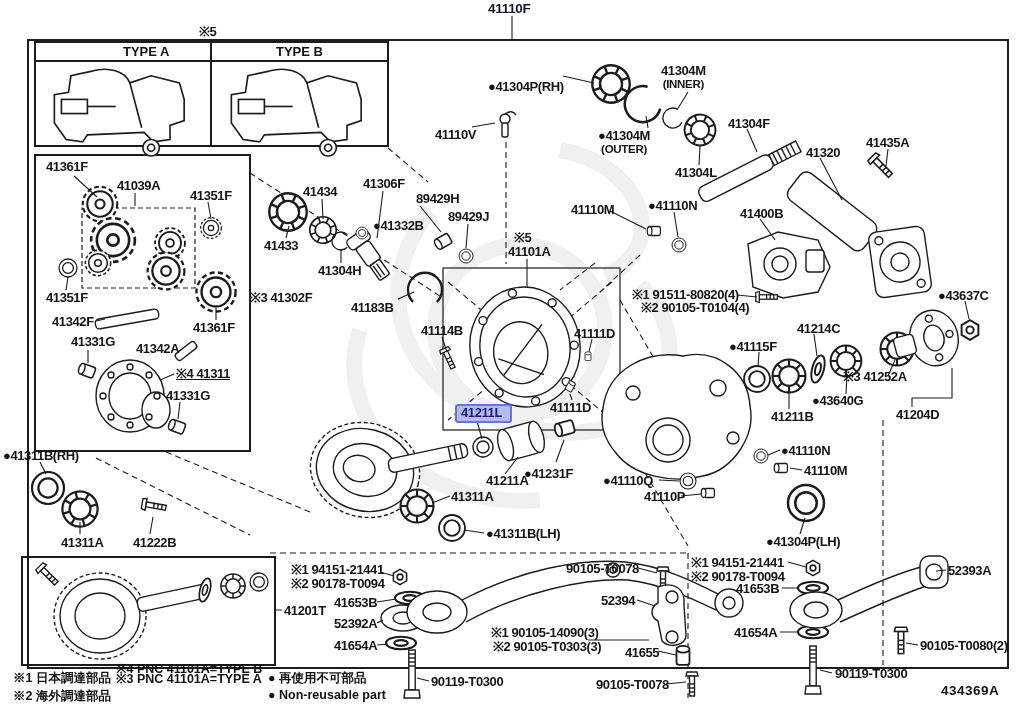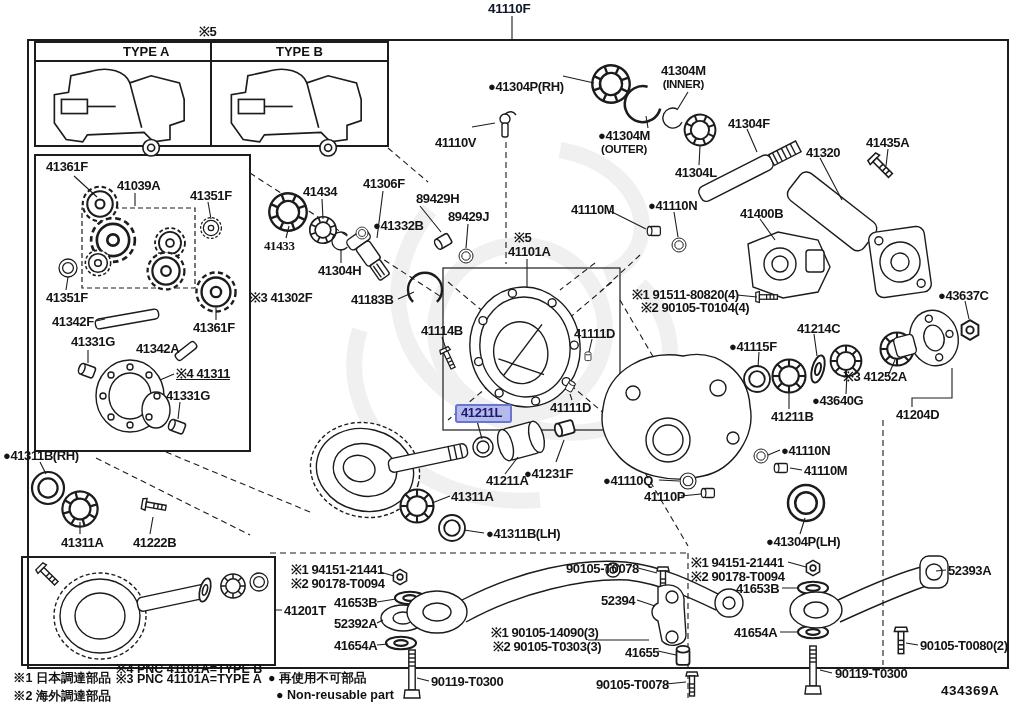--- a/index.html
+++ b/index.html
@@ -385,35 +385,35 @@
 <div id="labels-layer">
     <div class="plabel" style="left: 199px; top: 25px;">※5</div>
     <div class="plabel" style="left: 46px; top: 160px;">41361F</div>
     <div class="plabel" style="left: 117px; top: 179px;">41039A</div>
     <div class="plabel" style="left: 190px; top: 189px;">41351F</div>
     <div class="plabel" style="left: 303px; top: 185px;">41434</div>
     <div class="plabel" style="left: 363px; top: 177px; text-align: center;">41306F</div>
     <div class="plabel" style="left: 416px; top: 192px;">89429H</div>
     <div class="plabel" style="left: 448px; top: 210px;">89429J</div>
     <div class="plabel" style="left: 373px; top: 219px;">●41332B</div>
-    <div class="plabel" style="left: 264px; top: 239px; font-family: Liberation Serif, serif;">41433</div>
+    <div class="plabel" style="left: 264px; top: 239px;">41433</div>
     <div class="plabel" style="left: 318px; top: 264px;">41304H</div>
     <div class="plabel" style="left: 46px; top: 291px;">41351F</div>
     <div class="plabel" style="left: 250px; top: 291px;">※3 41302F</div>
-    <div class="plabel" style="left: 351px; top: 293px;">41183B</div>
+    <div class="plabel" style="left: 351px; top: 301px;">41183B</div>
     <div class="plabel" style="left: 52px; top: 315px;">41342F</div>
     <div class="plabel" style="left: 193px; top: 321px;">41361F</div>
     <div class="plabel" style="left: 71px; top: 335px;">41331G</div>
     <div class="plabel" style="left: 136px; top: 342px;">41342A</div>
     <div class="plabel" style="left: 176px; top: 367px; text-decoration: underline;">※4 41311</div>
     <div class="plabel" style="left: 166px; top: 389px;">41331G</div>
     <div class="plabel" style="left: 3px; top: 449px;">●41311B(RH)</div>
     <div class="plabel" style="left: 61px; top: 536px;">41311A</div>
     <div class="plabel" style="left: 133px; top: 536px;">41222B</div>
-    <div class="plabel" style="left: 435px; top: 136px;">41110V</div>
+    <div class="plabel" style="left: 435px; top: 128px;">41110V</div>
     <div class="plabel" style="left: 488px; top: 68px; margin-top: 12px;">●41304P(RH)</div>
     <div class="plabel" style="left: 661px; top: 64px;">41304M<div class="sub">(INNER)</div></div>
     <div class="plabel" style="left: 598px; top: 129px;">●41304M<div class="sub">(OUTER)</div></div>
     <div class="plabel" style="left: 675px; top: 166px;">41304L</div>
     <div class="plabel" style="left: 728px; top: 117px;">41304F</div>
     <div class="plabel" style="left: 806px; top: 146px;">41320</div>
     <div class="plabel" style="left: 866px; top: 136px;">41435A</div>
     <div class="plabel" style="left: 571px; top: 203px;">41110M</div>
     <div class="plabel" style="left: 648px; top: 199px;">●41110N</div>
     <div class="plabel" style="left: 740px; top: 207px;">41400B</div>
@@ -461,13 +461,13 @@
     <div class="plabel" style="left: 734px; top: 626px;">41654A</div>
     <div class="plabel" style="left: 920px; top: 639px;">90105-T0080(2)</div>
     <div class="plabel" style="left: 835px; top: 667px;">90119-T0300</div>
   </div>
 
 <div class="legend-item" style="left:13px;top:670px">※1 日本調達部品</div>
 <div class="legend-item" style="left:116px;top:670px">※3 PNC 41101A=TYPE A</div>
 <div class="legend-item" style="left:268px;top:670px">● 再使用不可部品</div>
 <div class="legend-item" style="left:13px;top:688px">※2 海外調達部品</div>
 <div class="legend-item" style="left:116px;top:660px">※4 PNC 41101A=TYPE B</div>
-<div class="legend-item" style="left:276px;top:688px">● Non-reusable part</div>
+<div class="legend-item" style="left:268px;top:688px">● Non-reusable part</div>
 
 </body></html>

